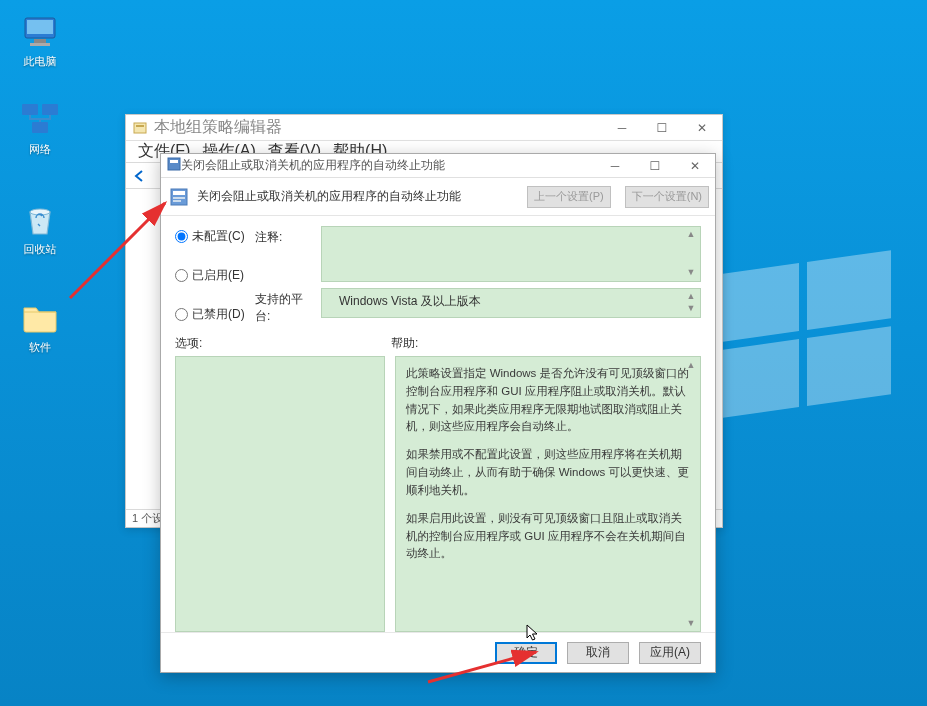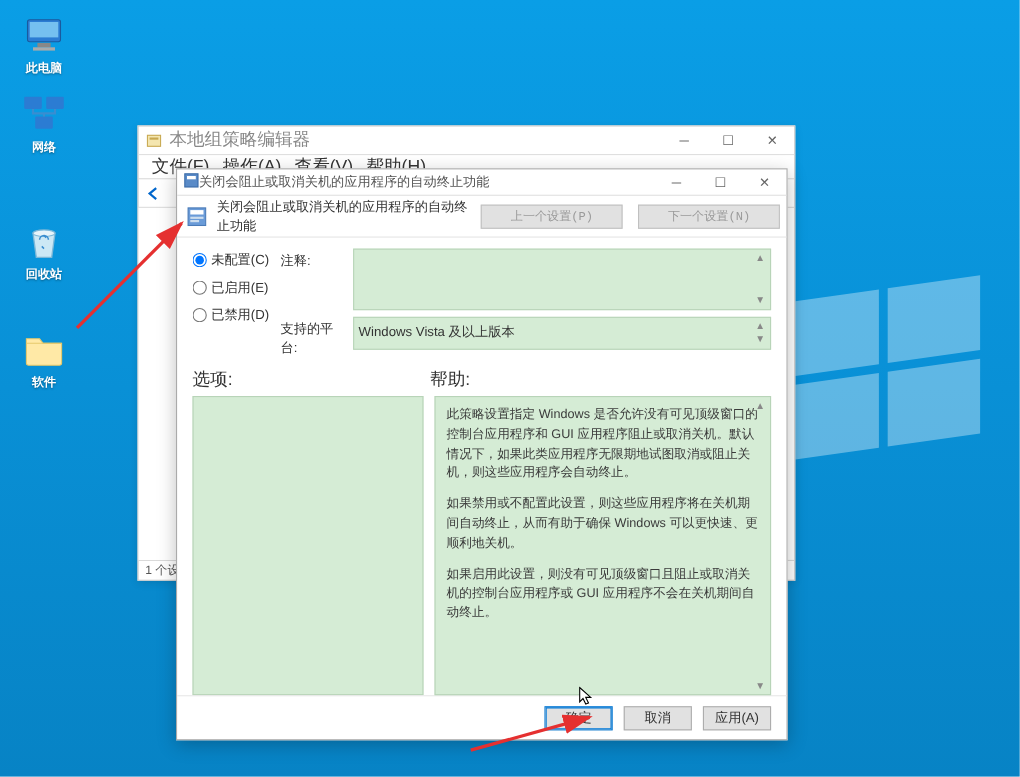--- a/index.html
+++ b/index.html
@@ -19,21 +19,21 @@
   text-align: center;
   color: #fff;
   font-size: 11px;
   cursor: pointer;
 }
 .desktop-icon .icon {
   width: 40px; height: 40px;
   margin: 0 auto 2px;
   display: flex; align-items: center; justify-content: center;
 }
-.desktop-icon .label { text-shadow: 0 1px 2px rgba(0,0,0,0.4); font-weight: bold; }
+.desktop-icon .label { text-shadow: 0 1px 2px rgba(0,0,0,0.4); }
 
 
 .win-watermark {
   position: absolute;
   right: 20px; top: 240px;
   width: 200px; height: 200px;
   opacity: 0.35;
 }
 
 
@@ -144,45 +144,45 @@
   width: 20px; height: 20px;
   display: flex; align-items: center; justify-content: center;
 }
 .policy-header .header-title {
   flex: 1;
   font-size: 12px;
   color: #333;
 }
 .nav-btn {
   height: 22px;
-  padding: 0 26px;
+  padding: 0 6px;
   background: #e1e1e1;
   border: 1px solid #c0c0c0;
   color: #9a9a9a;
   font-size: 11px;
   margin-right: 6px;
-  display: flex; align-items: center; font-family: Liberation Mono, monospace;
+  display: flex; align-items: center;
 }
 
 .policy-body {
   flex: 1;
   padding: 10px 14px 0 14px;
   display: flex;
   flex-direction: column;
 }
 .radio-row {
   display: flex;
   align-items: flex-start;
   margin-bottom: 8px;
 }
 .radio-group {
   width: 80px;
   display: flex;
   flex-direction: column;
-  gap: 8px;
+  gap: 22px;
   padding-top: 2px;
   justify-content: flex-end;
 }
 .radio-item {
   display: flex; align-items: center;
   font-size: 12px; color: #333;
   cursor: pointer;
 }
 .radio-item input { margin-right: 4px; }
 
@@ -204,32 +204,32 @@
   color: #333;
   padding-top: 3px;
 }
 .textbox {
   flex: 1;
   background: #d5ecd5;
   border: 1px solid #b8d4b8;
   position: relative;
 }
 .comment-box { height: 56px; }
-.platform-box { height: 30px; padding: 4px 4px; font-size: 12px; color: #333; }
+.platform-box { height: 30px; padding: 4px 17px; font-size: 12px; color: #333; }
 .scroll-arrow-up, .scroll-arrow-down {
   position: absolute; right: 2px; width: 14px; height: 12px;
   color: #888; font-size: 9px; text-align: center;
 }
 .scroll-arrow-up { top: 2px; }
 .scroll-arrow-down { bottom: 2px; }
 
 .section-labels {
   display: flex;
   padding: 2px 0 4px 0;
-  font-size: 16px; color: #333;
+  font-size: 12px; color: #333;
 }
 .section-labels .opt-label { width: 216px; }
 .section-labels .help-label { flex: 1; }
 
 .panes {
   flex: 1;
   display: flex;
   gap: 10px;
   min-height: 0;
 }
@@ -293,21 +293,21 @@
     <svg width="40" height="40" viewBox="0 0 40 40">
         <rect x="5" y="6" width="30" height="20" rx="2" fill="#2b7cd3" stroke="#1a5a9e"></rect>
         <rect x="7" y="8" width="26" height="14" fill="#75c0f0"></rect>
         <rect x="14" y="27" width="12" height="4" fill="#888"></rect>
         <rect x="10" y="31" width="20" height="3" fill="#aaa"></rect>
       </svg>
   </div>
   <div class="label">此电脑</div>
 </div>
 
-<div class="desktop-icon" style="left:10px; top:84px;">
+<div class="desktop-icon" style="left:10px; top:100px;">
   <div class="icon">
     <svg width="40" height="40" viewBox="0 0 40 40">
         <rect x="2" y="4" width="16" height="11" rx="1" fill="#2b7cd3"></rect>
         <rect x="22" y="4" width="16" height="11" rx="1" fill="#2b7cd3"></rect>
         <rect x="12" y="22" width="16" height="11" rx="1" fill="#2b7cd3"></rect>
         <path d="M10 15 v4 h10 v3 M30 15 v4 h-10" stroke="#3a8dd0" stroke-width="2" fill="none"></path>
       </svg>
   </div>
   <div class="label">网络</div>
 </div>

